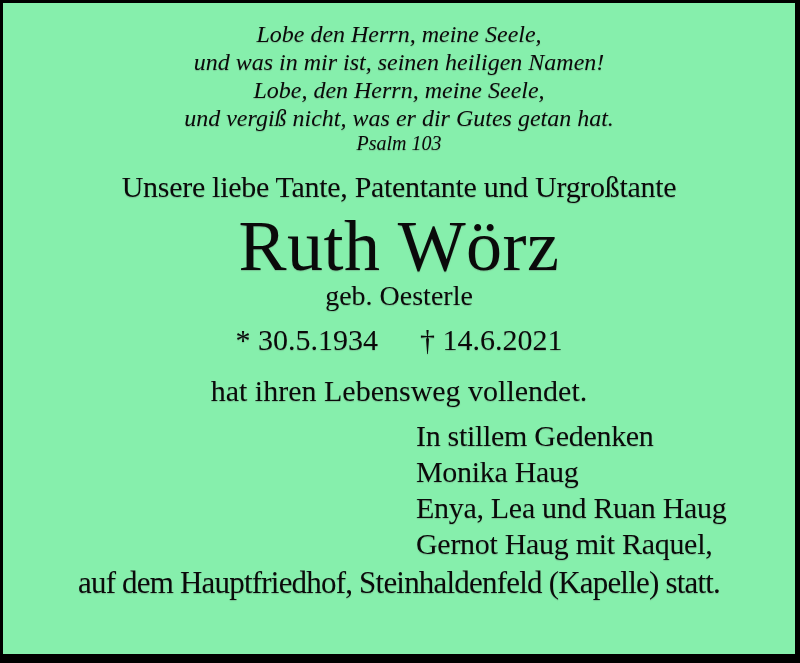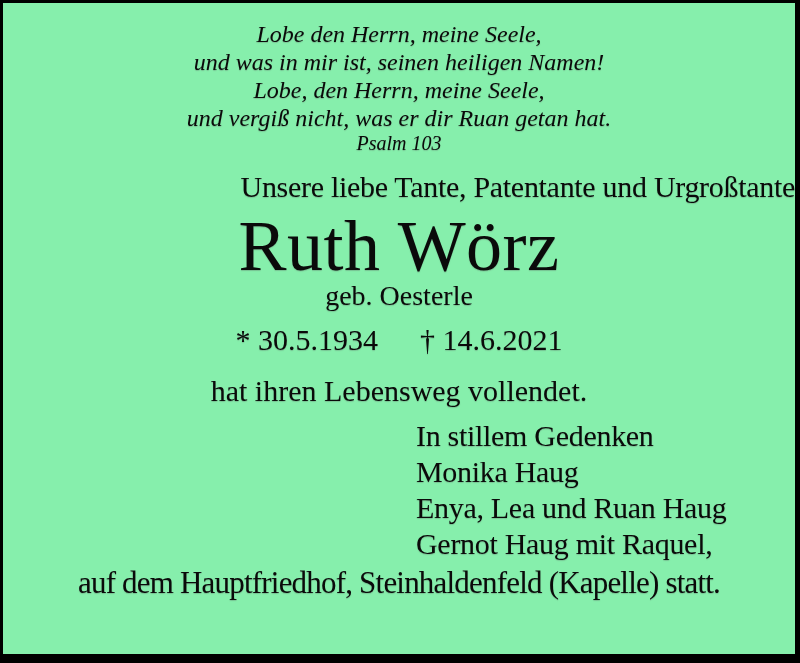--- a/index.html
+++ b/index.html
@@ -29,21 +29,21 @@
     line-height: 28px;
   }
   .psalm-source {
     text-align: center;
     font-style: italic;
     font-size: 20px;
     line-height: 22px;
   }
   .intro {
     margin-top: 16px;
-    text-align: right;
+    text-align: center;
     font-size: 30px;
     line-height: 34px;
     letter-spacing: -0.3px;
   }
   .deceased-name {
     margin-top: 8px;
     text-align: center;
     font-size: 72px;
     line-height: 68px;
     letter-spacing: 0.5px;
@@ -85,21 +85,21 @@
 </style>
 </head>
 <body>
 
 <div class="notice-card">
 
   <div class="psalm txt">
     <div>Lobe den Herrn, meine Seele,</div>
     <div>und was in mir ist, seinen heiligen Namen!</div>
     <div>Lobe, den Herrn, meine Seele,</div>
-    <div>und vergiß nicht, was er dir Ruan getan hat.</div>
+    <div>und vergiß nicht, was er dir Gutes getan hat.</div>
   </div>
   <div class="psalm-source txt">Psalm 103</div>
 
   <div class="intro txt">Unsere liebe Tante, Patentante und Urgroßtante</div>
 
   <div class="deceased-name txt">Ruth Wörz</div>
 
   <div class="maiden txt">geb. Oesterle</div>
 
   <div class="dates txt">

